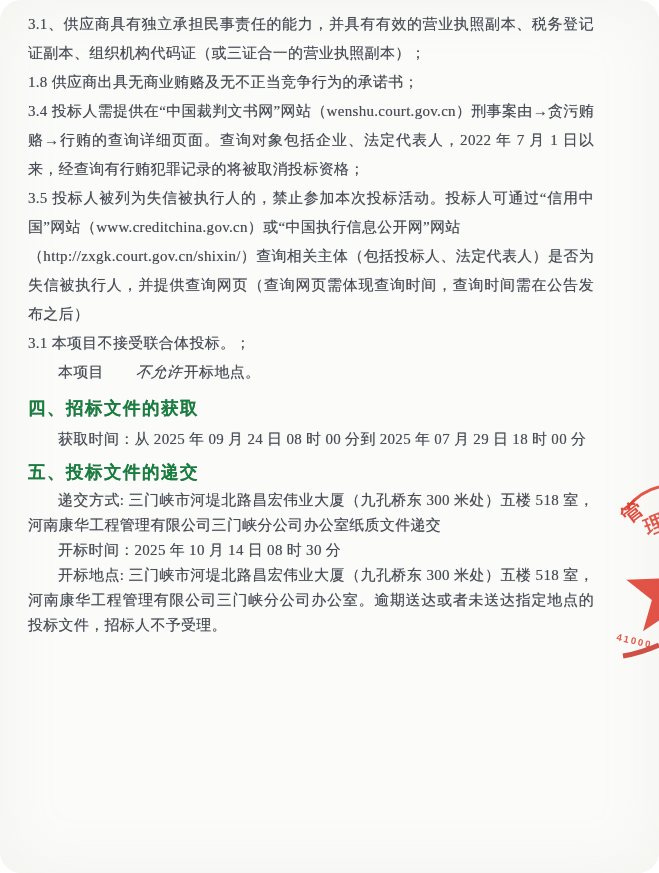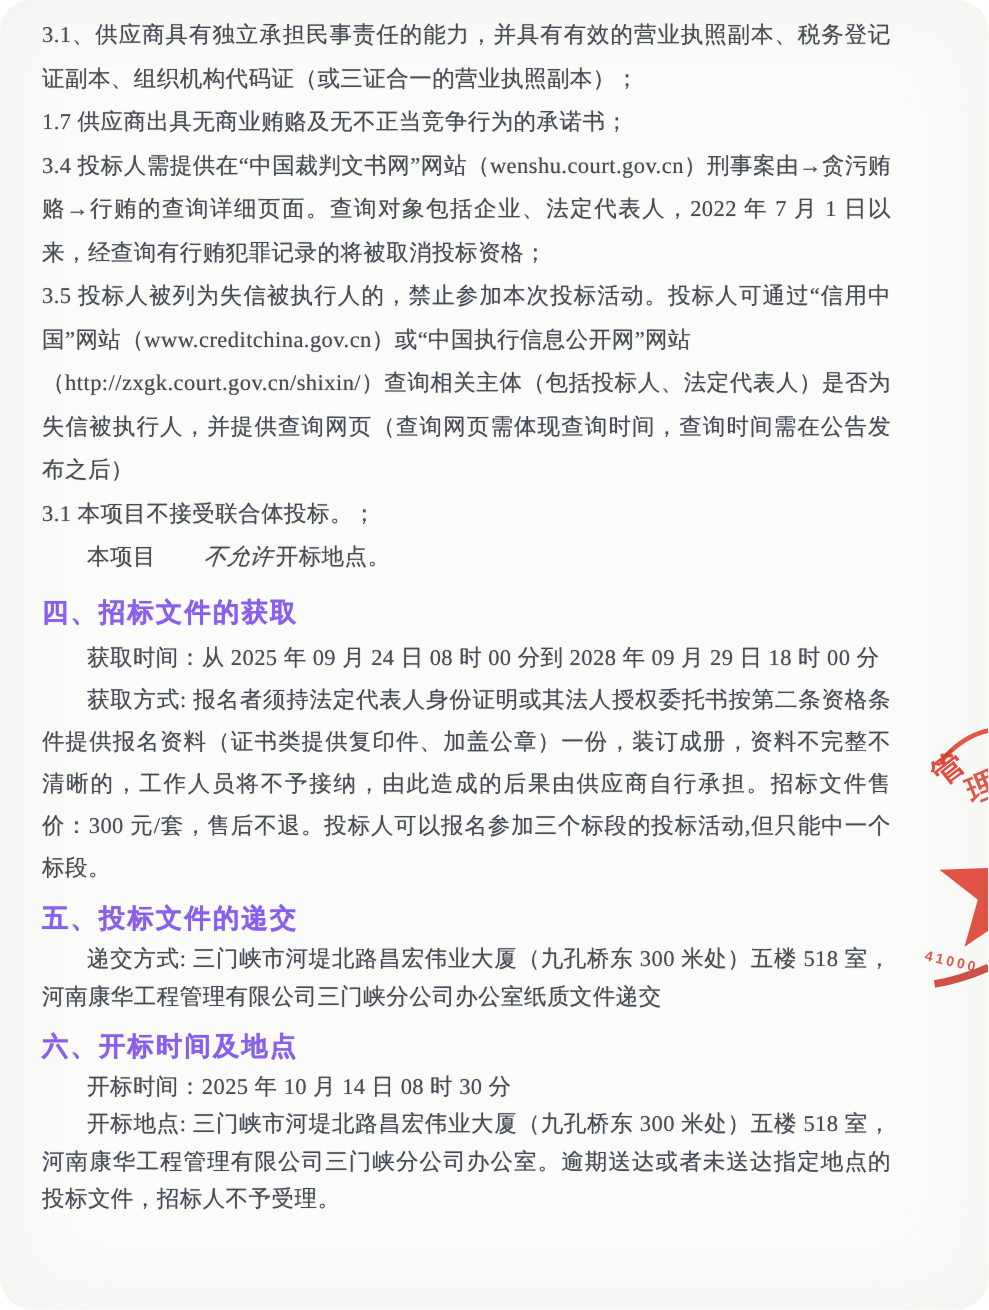--- a/index.html
+++ b/index.html
@@ -34,21 +34,21 @@
   .sec-a .p { line-height: 29px; }
   .sec-b .p { line-height: 28px; }
   .sec-c .p { line-height: 25px; }
   .indent { text-indent: 2em; }
   .h {
     margin: 7px 0 3px 0;
     font-family: "Liberation Sans", "DejaVu Sans", sans-serif;
     font-weight: bold;
     font-size: 17.5px;
     line-height: 28px;
-    color: #8b5cf6;
+    color: #15803d;
     letter-spacing: 1.5px;
     text-shadow: 0 0 0.6px rgba(45,49,56,0.6);
   }
   .h.tight { margin-top: 5px; margin-bottom: 2px; }
   .em-hand {
     font-style: italic;
     display: inline-block;
     transform: skewX(-6deg);
     padding: 0 2px;
   }
@@ -65,41 +65,39 @@
   }
 </style>
 </head>
 <body>
 
 <div class="page">
   <div class="content">
 
     <div class="sec-a">
       <p class="p">3.1、供应商具有独立承担民事责任的能力，并具有有效的营业执照副本、税务登记证副本、组织机构代码证（或三证合一的营业执照副本）；</p>
-      <p class="p">1.7 供应商出具无商业贿赂及无不正当竞争行为的承诺书；</p>
+      <p class="p">1.8 供应商出具无商业贿赂及无不正当竞争行为的承诺书；</p>
       <p class="p">3.4 投标人需提供在“中国裁判文书网”网站（wenshu.court.gov.cn）刑事案由→贪污贿赂→行贿的查询详细页面。查询对象包括企业、法定代表人，2022 年 7 月 1 日以来，经查询有行贿犯罪记录的将被取消投标资格；</p>
       <p class="p">3.5 投标人被列为失信被执行人的，禁止参加本次投标活动。投标人可通过“信用中国”网站（www.creditchina.gov.cn）或“中国执行信息公开网”网站</p>
       <p class="p">（http://zxgk.court.gov.cn/shixin/）查询相关主体（包括投标人、法定代表人）是否为失信被执行人，并提供查询网页（查询网页需体现查询时间，查询时间需在公告发布之后）</p>
       <p class="p">3.1 本项目不接受联合体投标。；</p>
       <p class="p indent"><span>本项目</span><span class="em-hand">不允许</span><span>开标地点。</span></p>
     </div>
 
     <div class="sec-b">
       <h2 class="h">四、招标文件的获取</h2>
-      <p class="p indent">获取时间：从 2025 年 09 月 24 日 08 时 00 分到 2028 年 09 月 29 日 18 时 00 分</p>
-      <p class="p indent">获取方式: 报名者须持法定代表人身份证明或其法人授权委托书按第二条资格条件提供报名资料（证书类提供复印件、加盖公章）一份，装订成册，资料不完整不清晰的，工作人员将不予接纳，由此造成的后果由供应商自行承担。招标文件售价：300 元/套，售后不退。投标人可以报名参加三个标段的投标活动,但只能中一个标段。</p>
+      <p class="p indent">获取时间：从 2025 年 09 月 24 日 08 时 00 分到 2025 年 07 月 29 日 18 时 00 分</p>
     </div>
 
     <div class="sec-c">
       <h2 class="h tight">五、投标文件的递交</h2>
       <p class="p indent">递交方式: 三门峡市河堤北路昌宏伟业大厦（九孔桥东 300 米处）五楼 518 室，河南康华工程管理有限公司三门峡分公司办公室纸质文件递交</p>
     </div>
 
     <div class="sec-c">
-      <h2 class="h tight">六、开标时间及地点</h2>
       <p class="p indent">开标时间：2025 年 10 月 14 日 08 时 30 分</p>
       <p class="p indent">开标地点: 三门峡市河堤北路昌宏伟业大厦（九孔桥东 300 米处）五楼 518 室，河南康华工程管理有限公司三门峡分公司办公室。逾期送达或者未送达指定地点的投标文件，招标人不予受理。</p>
     </div>
 
   </div>
 
   <div class="seal">
     <svg viewBox="0 0 54 195" width="54" height="195">
       <path d="M 22,30 Q 36,13 54,9" fill="none" stroke="#dd3b2c" stroke-width="3" opacity="0.85"></path>
       <text transform="translate(23,46) rotate(-38)" font-size="21" font-weight="bold" fill="#dd3b2c" opacity="0.9">管</text>

